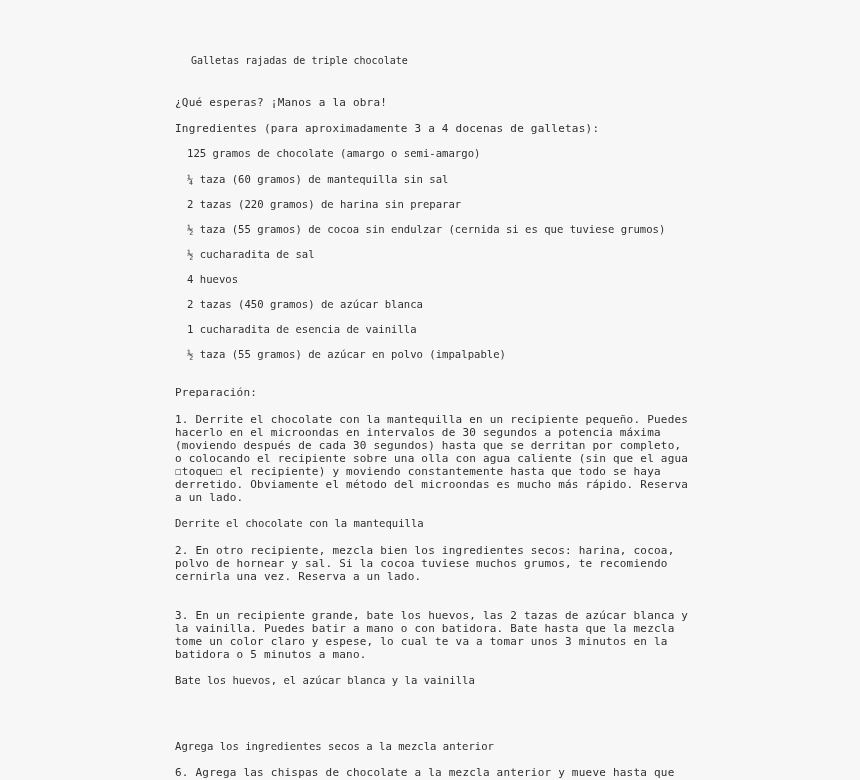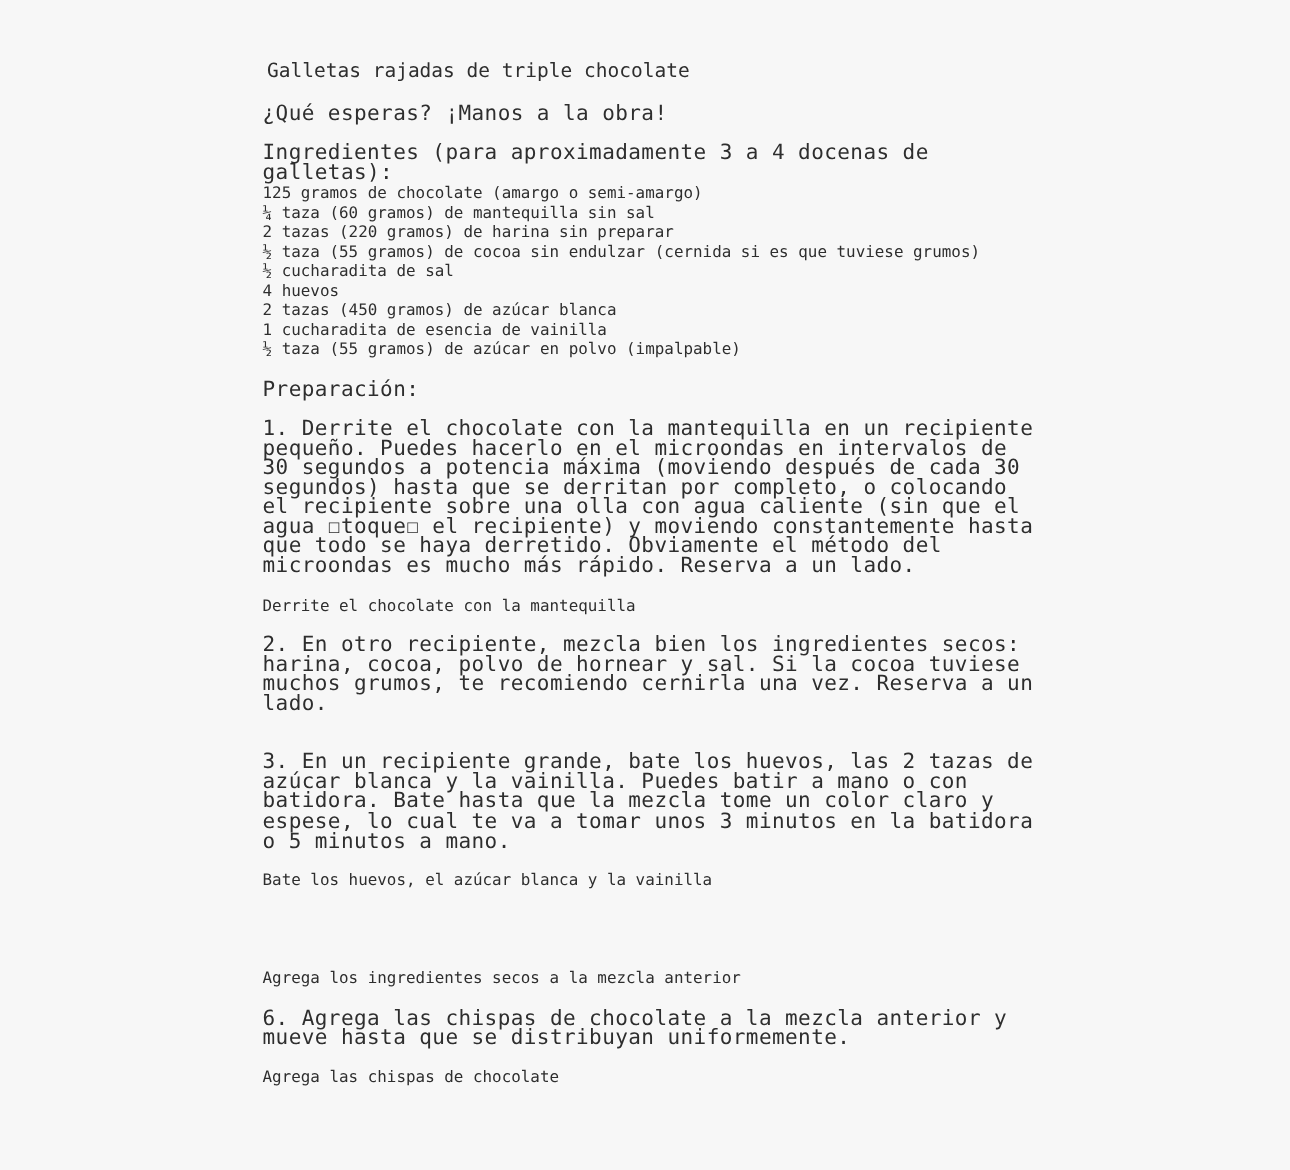--- a/index.html
+++ b/index.html
@@ -19,50 +19,50 @@
     box-sizing: border-box;
     width: 860px;
     height: 780px;
     padding: 38px 0 0 175px;
     background: #f7f7f7;
   }
   .doc {
     width: 520px;
   }
   .block {
-    font-size: 14px;
+    font-size: 11px;
     line-height: 13.1px;
     white-space: pre-wrap;
     word-break: normal;
     letter-spacing: 0.02em;
     margin: 0;
     color: #2e2e2e;
   }
   .gap {
     height: 13.1px;
   }
   .title {
-    font-size: 13px;
+    font-size: 10px;
     line-height: 13.1px;
     white-space: pre-wrap;
-    margin: 3px;
+    margin: 16px;
     color: #2e2e2e;
   }
   .caption {
     font-size: 10.6px;
     line-height: 13.1px;
     white-space: pre-wrap;
     margin: 0;
     color: #2e2e2e;
   }
   .list {
     font-size: 10.6px;
     line-height: 13.1px;
     white-space: pre-wrap;
-    margin: 0;
+    margin: 12px;
     color: #2e2e2e;
   }
 </style>
 </head>
 <body>
 
 <div class="page">
   <div class="doc">
 
     <div class="title">Galletas rajadas de triple chocolate</div>

